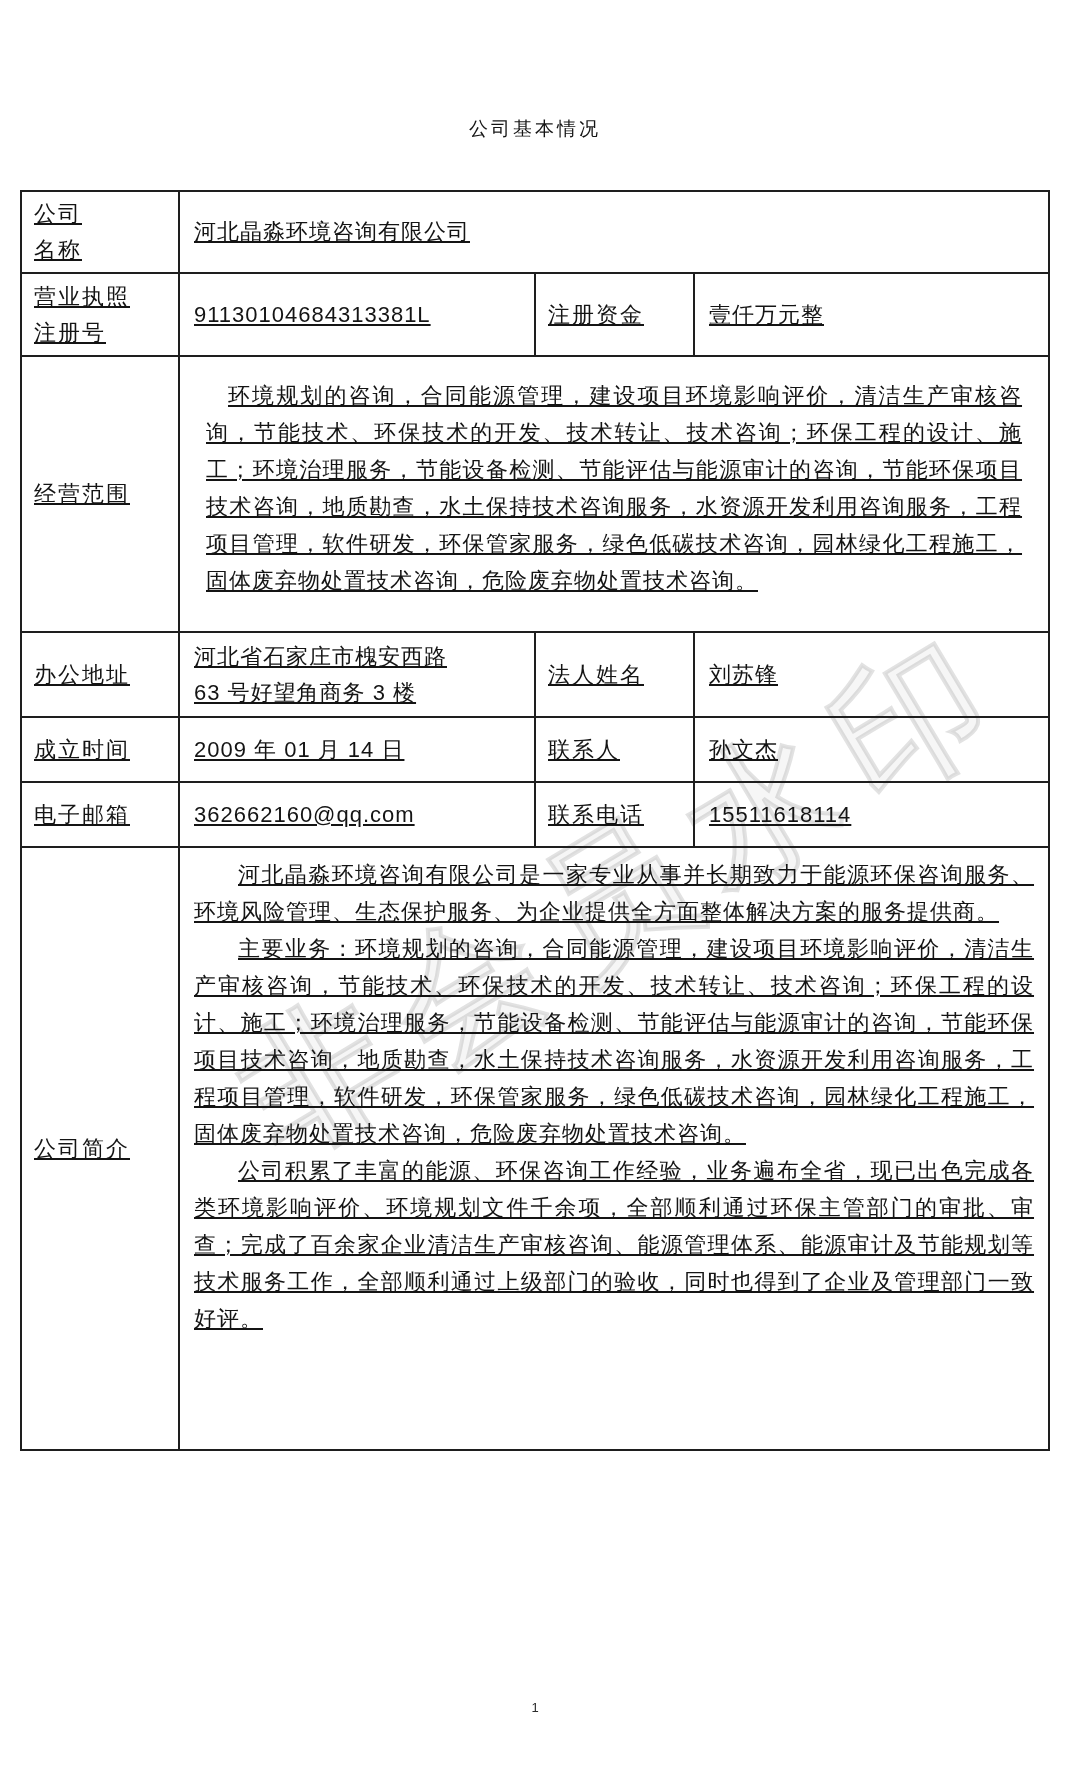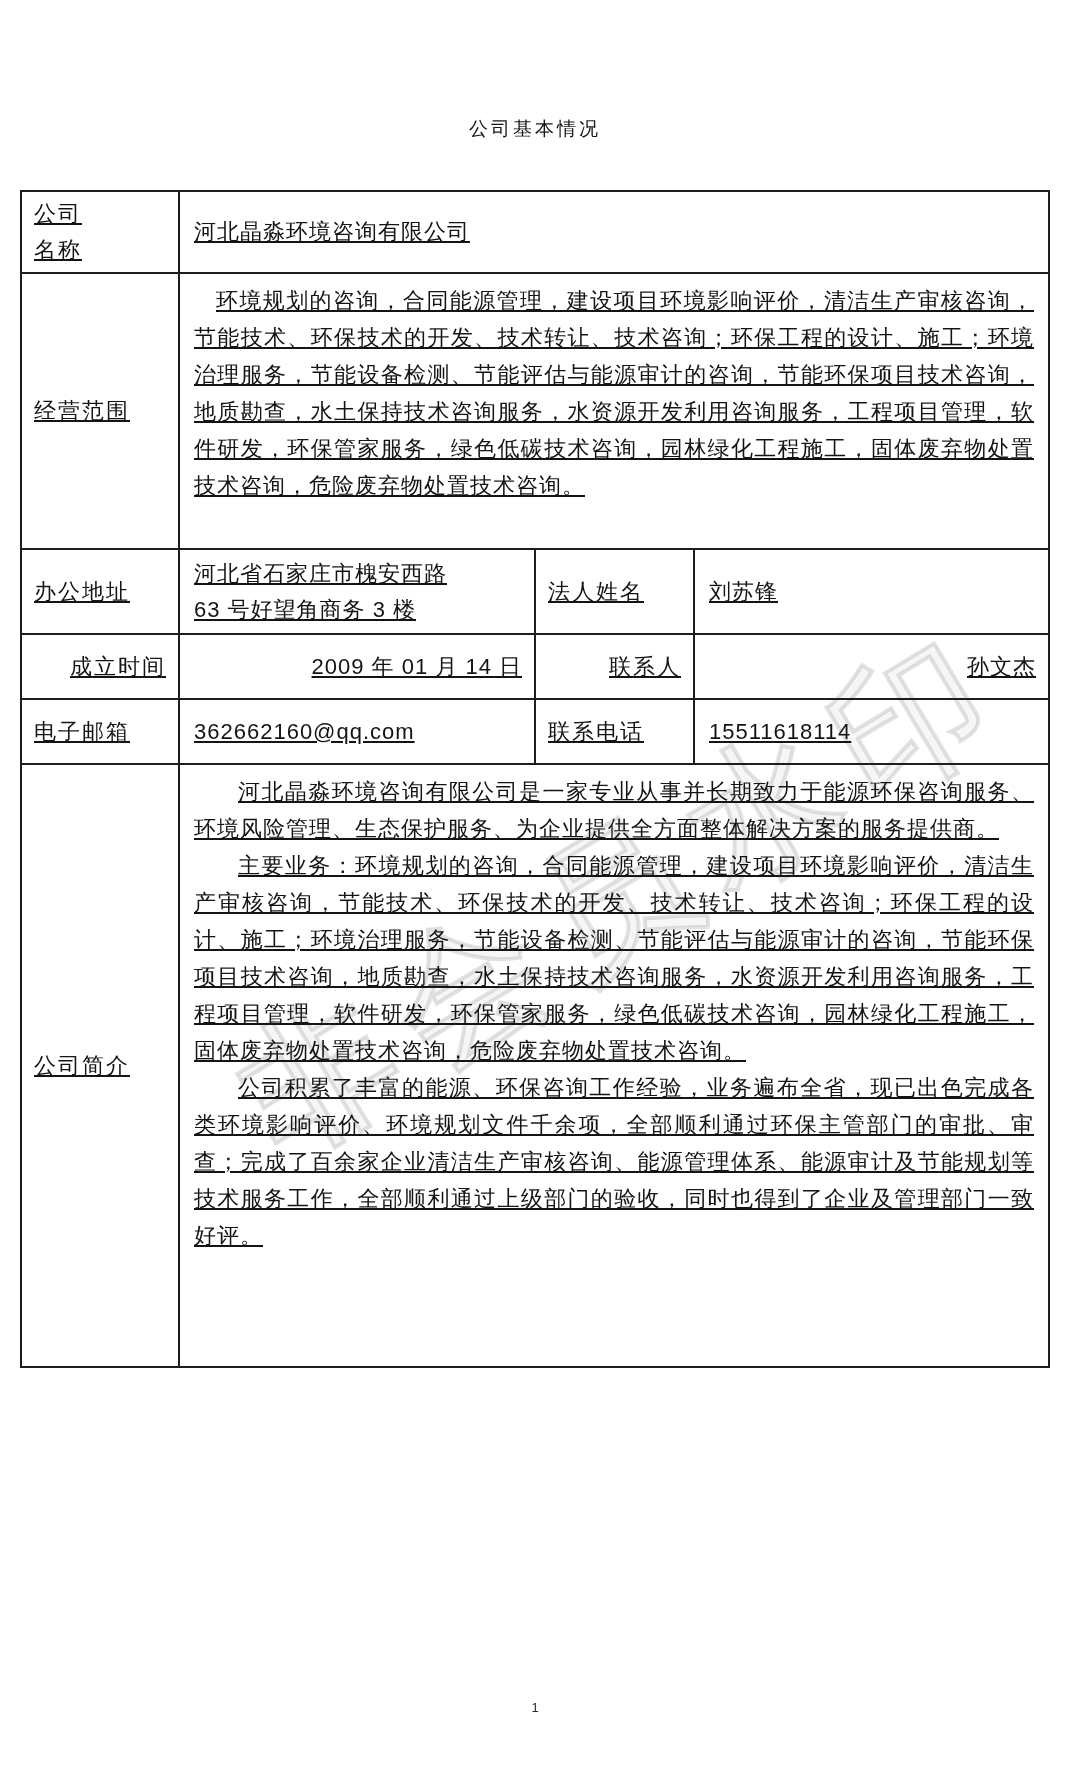--- a/index.html
+++ b/index.html
@@ -54,27 +54,27 @@
     line-height:36px;
     letter-spacing:1px;
     vertical-align:middle;
     padding:4px 12px;
     word-break:break-all;
   }
   td.label { letter-spacing:2px; padding-left:12px; }
   td.preline { white-space:pre-line; }
   td.value { padding-left:14px; }
   td.longcell { vertical-align:top; text-align:justify; padding:8px 14px 8px 14px; }
-  .scope-text { margin:0; text-indent:1em; line-height:37px; }
+  .scope-text { margin:12px; text-indent:1em; line-height:37px; }
   .profile-text p { margin:0; text-indent:2em; text-align:justify; line-height:37px; }
   tr.r1 td { height:72px; }
   tr.r2 td { height:73px; }
   tr.r3 td { height:258px; }
   tr.r4 td { height:75px; }
-  tr.r5 td { height:55px;text-align:right; }
+  tr.r5 td { height:55px; }
   tr.r6 td { height:55px;margin-left:32px; }
   tr.r7 td { height:585px; }
   .page-number {
     position:absolute;
     top:1700px;
     left:0;
     width:100%;
     text-align:center;
     font-size:13px;
     color:#2b2b2b;
@@ -95,20 +95,27 @@
       <col style="width:158px">
         <col style="width:356px">
         <col style="width:159px">
         <col style="width:355px">
     </colgroup>
     <tbody>
       <tr class="r1">
         <td class="label preline">公司
 名称</td>
         <td class="value" colspan="3">河北晶淼环境咨询有限公司</td>
+      </tr>
+      <tr class="r2">
+        <td class="label preline">营业执照
+注册号</td>
+        <td class="value">91130104684313381L</td>
+        <td class="label">注册资金</td>
+        <td class="value">壹仟万元整</td>
       </tr>
       <tr class="r3">
         <td class="label">经营范围</td>
         <td class="value longcell" colspan="3">
           <p class="scope-text">环境规划的咨询，合同能源管理，建设项目环境影响评价，清洁生产审核咨询，节能技术、环保技术的开发、技术转让、技术咨询；环保工程的设计、施工；环境治理服务，节能设备检测、节能评估与能源审计的咨询，节能环保项目技术咨询，地质勘查，水土保持技术咨询服务，水资源开发利用咨询服务，工程项目管理，软件研发，环保管家服务，绿色低碳技术咨询，园林绿化工程施工，固体废弃物处置技术咨询，危险废弃物处置技术咨询。</p>
         </td>
       </tr>
       <tr class="r4">
         <td class="label">办公地址</td>
         <td class="value preline">河北省石家庄市槐安西路

